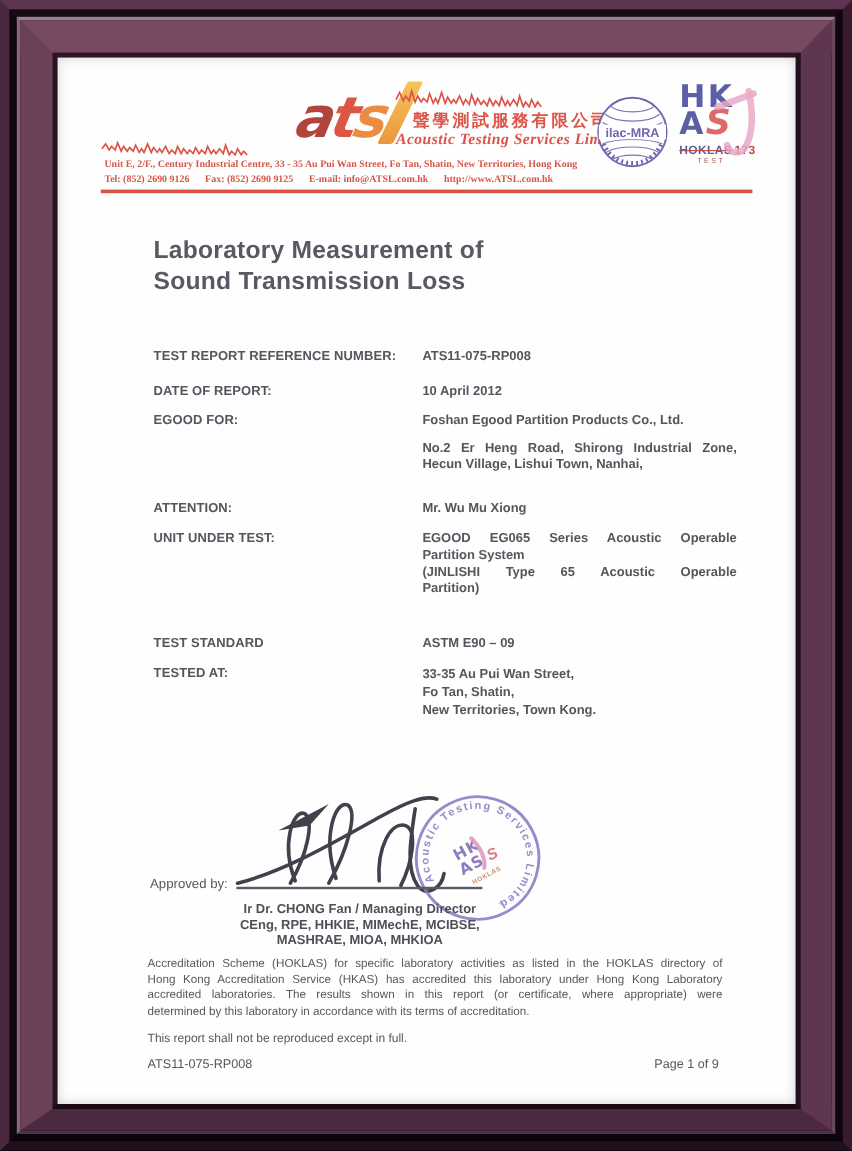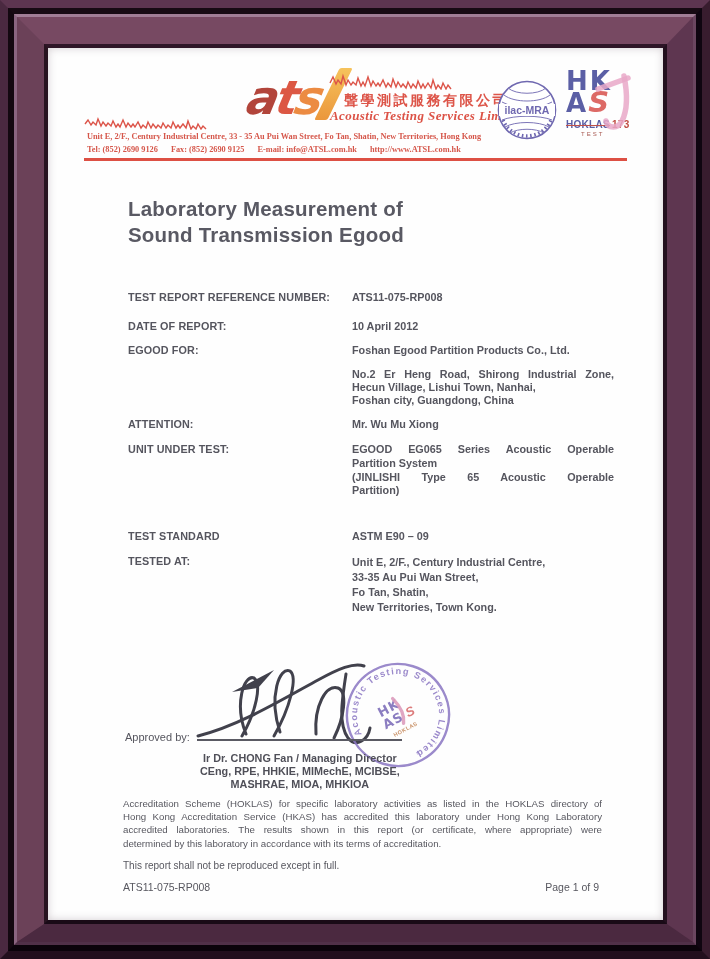--- a/index.html
+++ b/index.html
@@ -119,40 +119,39 @@
         <path d="M32 5 C35 20 36 38 30 50 C26 58 16 58 14 50" stroke="#e9a8c8" stroke-width="5.5" fill="none" stroke-linecap="round" opacity="0.85"></path>
       </svg>
       <div class="hoklas-line">
         <span class="strike">HOKLAS</span><span class="num">173</span>
       </div>
       <div class="hk-test">TEST</div>
     </div>
 
     <div class="abs title">
       <div>Laboratory Measurement of</div>
-      <div>Sound Transmission Egood</div>
+      <div>Sound Transmission Loss</div>
     </div>
 
     <div class="abs row" style="top:243px">
       <span class="lbl">TEST REPORT REFERENCE NUMBER:</span>
       <span class="val">ATS11-075-RP008</span>
     </div>
     <div class="abs row" style="top:272px">
       <span class="lbl">DATE OF REPORT:</span>
       <span class="val">10 April 2012</span>
     </div>
     <div class="abs row" style="top:296px">
       <span class="lbl">EGOOD FOR:</span>
       <span class="val">Foshan Egood Partition Products Co., Ltd.</span>
     </div>
     <div class="abs row" style="top:320px">
       <div class="val" style="line-height:13.2px">
         <div class="just">No.2 Er Heng Road, Shirong Industrial Zone,</div>
         <div>Hecun Village, Lishui Town, Nanhai,</div>
-        <div>Foshan city, Guangdong, China</div>
       </div>
     </div>
     <div class="abs row" style="top:370px">
       <span class="lbl">ATTENTION:</span>
       <span class="val">Mr. Wu Mu Xiong</span>
     </div>
     <div class="abs row" style="top:395px">
       <span class="lbl">UNIT UNDER TEST:</span>
       <div class="val">
         <div class="just">EGOOD EG065 Series Acoustic Operable</div>
@@ -161,21 +160,20 @@
         <div>Partition)</div>
       </div>
     </div>
     <div class="abs row" style="top:482px">
       <span class="lbl">TEST STANDARD</span>
       <span class="val">ASTM E90 – 09</span>
     </div>
     <div class="abs row" style="top:507px">
       <span class="lbl">TESTED AT:</span>
       <div class="val" style="line-height:15px">
-        <div>Unit E, 2/F., Century Industrial Centre,</div>
         <div>33-35 Au Pui Wan Street,</div>
         <div>Fo Tan, Shatin,</div>
         <div>New Territories, Town Kong.</div>
       </div>
     </div>
 
     <svg class="abs sig-svg" width="215" height="112">
       <g stroke="#41414c" stroke-width="3" fill="none" stroke-linecap="round" stroke-linejoin="round">
         <path d="M10 92 C 50 82, 90 58, 130 36 C 150 25, 166 18, 176 22"></path>
         <path d="M58 90 C 46 60, 56 30, 66 34 C 74 40, 68 68, 54 92"></path>

